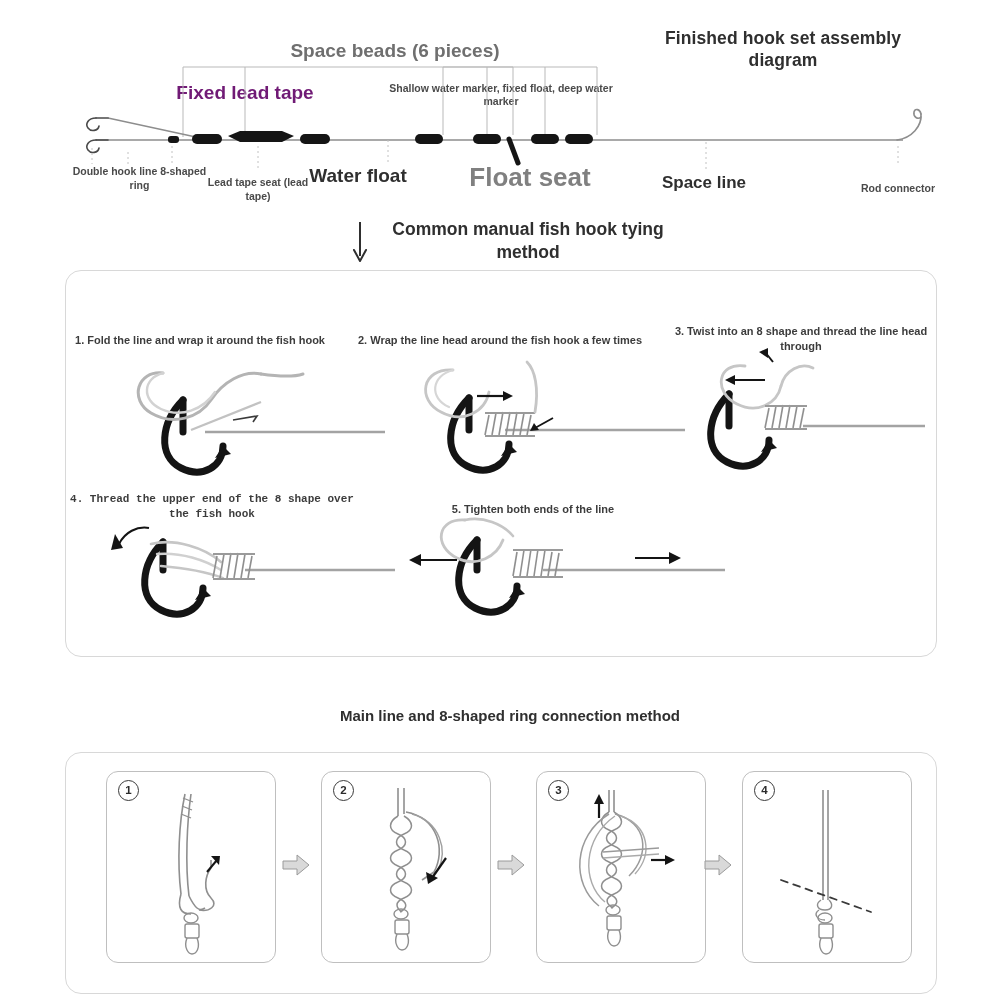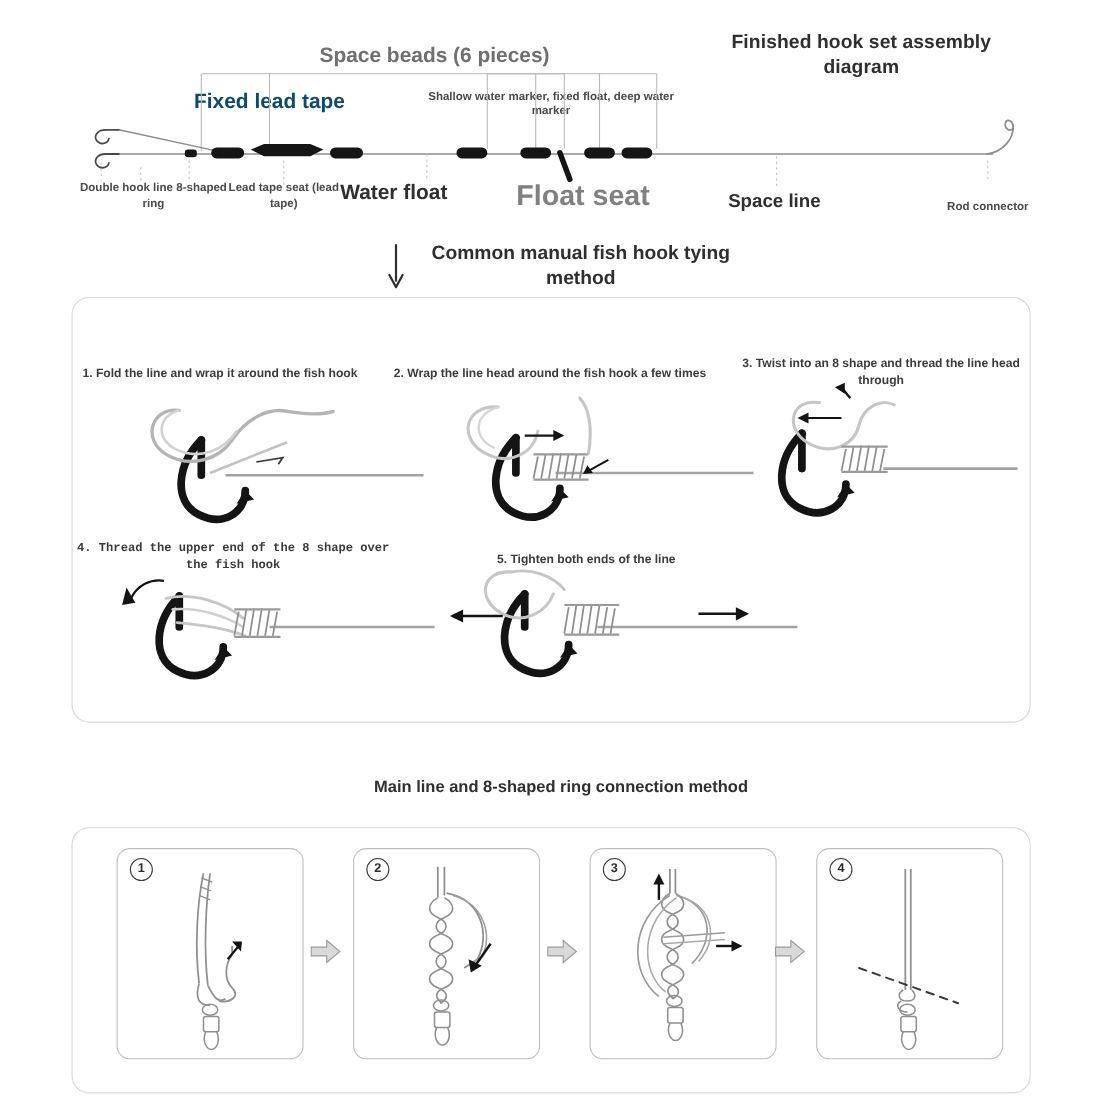--- a/index.html
+++ b/index.html
@@ -23,34 +23,34 @@
   .title-strong{
     font-weight:bold;color:#2f2f2f;text-align:center;line-height:1.25;
   }
   #assembly-title{
     left:648px;top:28px;width:270px;font-size:17.5px;letter-spacing:.1px;
   }
   #space-beads-title{
     left:250px;top:40px;width:290px;font-size:19px;font-weight:bold;color:#6f6f6f;text-align:center;
   }
   #fixed-lead-title{
-    left:120px;top:82px;width:250px;font-size:19px;font-weight:bold;color:#0c4a6e;text-align:center;
+    left:120px;top:82px;width:250px;font-size:19px;font-weight:bold;color:#701a75;text-align:center;
   }
   #marker-title{
     left:375px;top:82px;width:252px;font-size:10.5px;font-weight:bold;color:#4a4a4a;text-align:center;line-height:1.25;
   }
 
   .small-label{
     font-size:10.5px;font-weight:bold;color:#4a4a4a;text-align:center;line-height:1.3;
   }
   .big-label{
     font-weight:bold;text-align:center;line-height:1.15;
   }
   #lbl-doublehook{left:72px;top:165px;width:135px;}
-  #lbl-leadseat{left:198px;top:165px;width:120px;}
+  #lbl-leadseat{left:198px;top:176px;width:120px;}
   #lbl-waterline{left:308px;top:165px;width:100px;font-size:19px;color:#2f2f2f;}
   #lbl-floatseat{left:420px;top:163px;width:220px;font-size:26px;color:#808080;}
   #lbl-windline{left:640px;top:173px;width:128px;font-size:17px;color:#2f2f2f;}
   #lbl-rodconnector{left:843px;top:182px;width:110px;}
 
   
   #tying-heading{
     position:absolute;left:378px;top:218px;width:300px;font-size:17.5px;
     font-weight:bold;color:#2f2f2f;text-align:center;line-height:1.3;
   }

